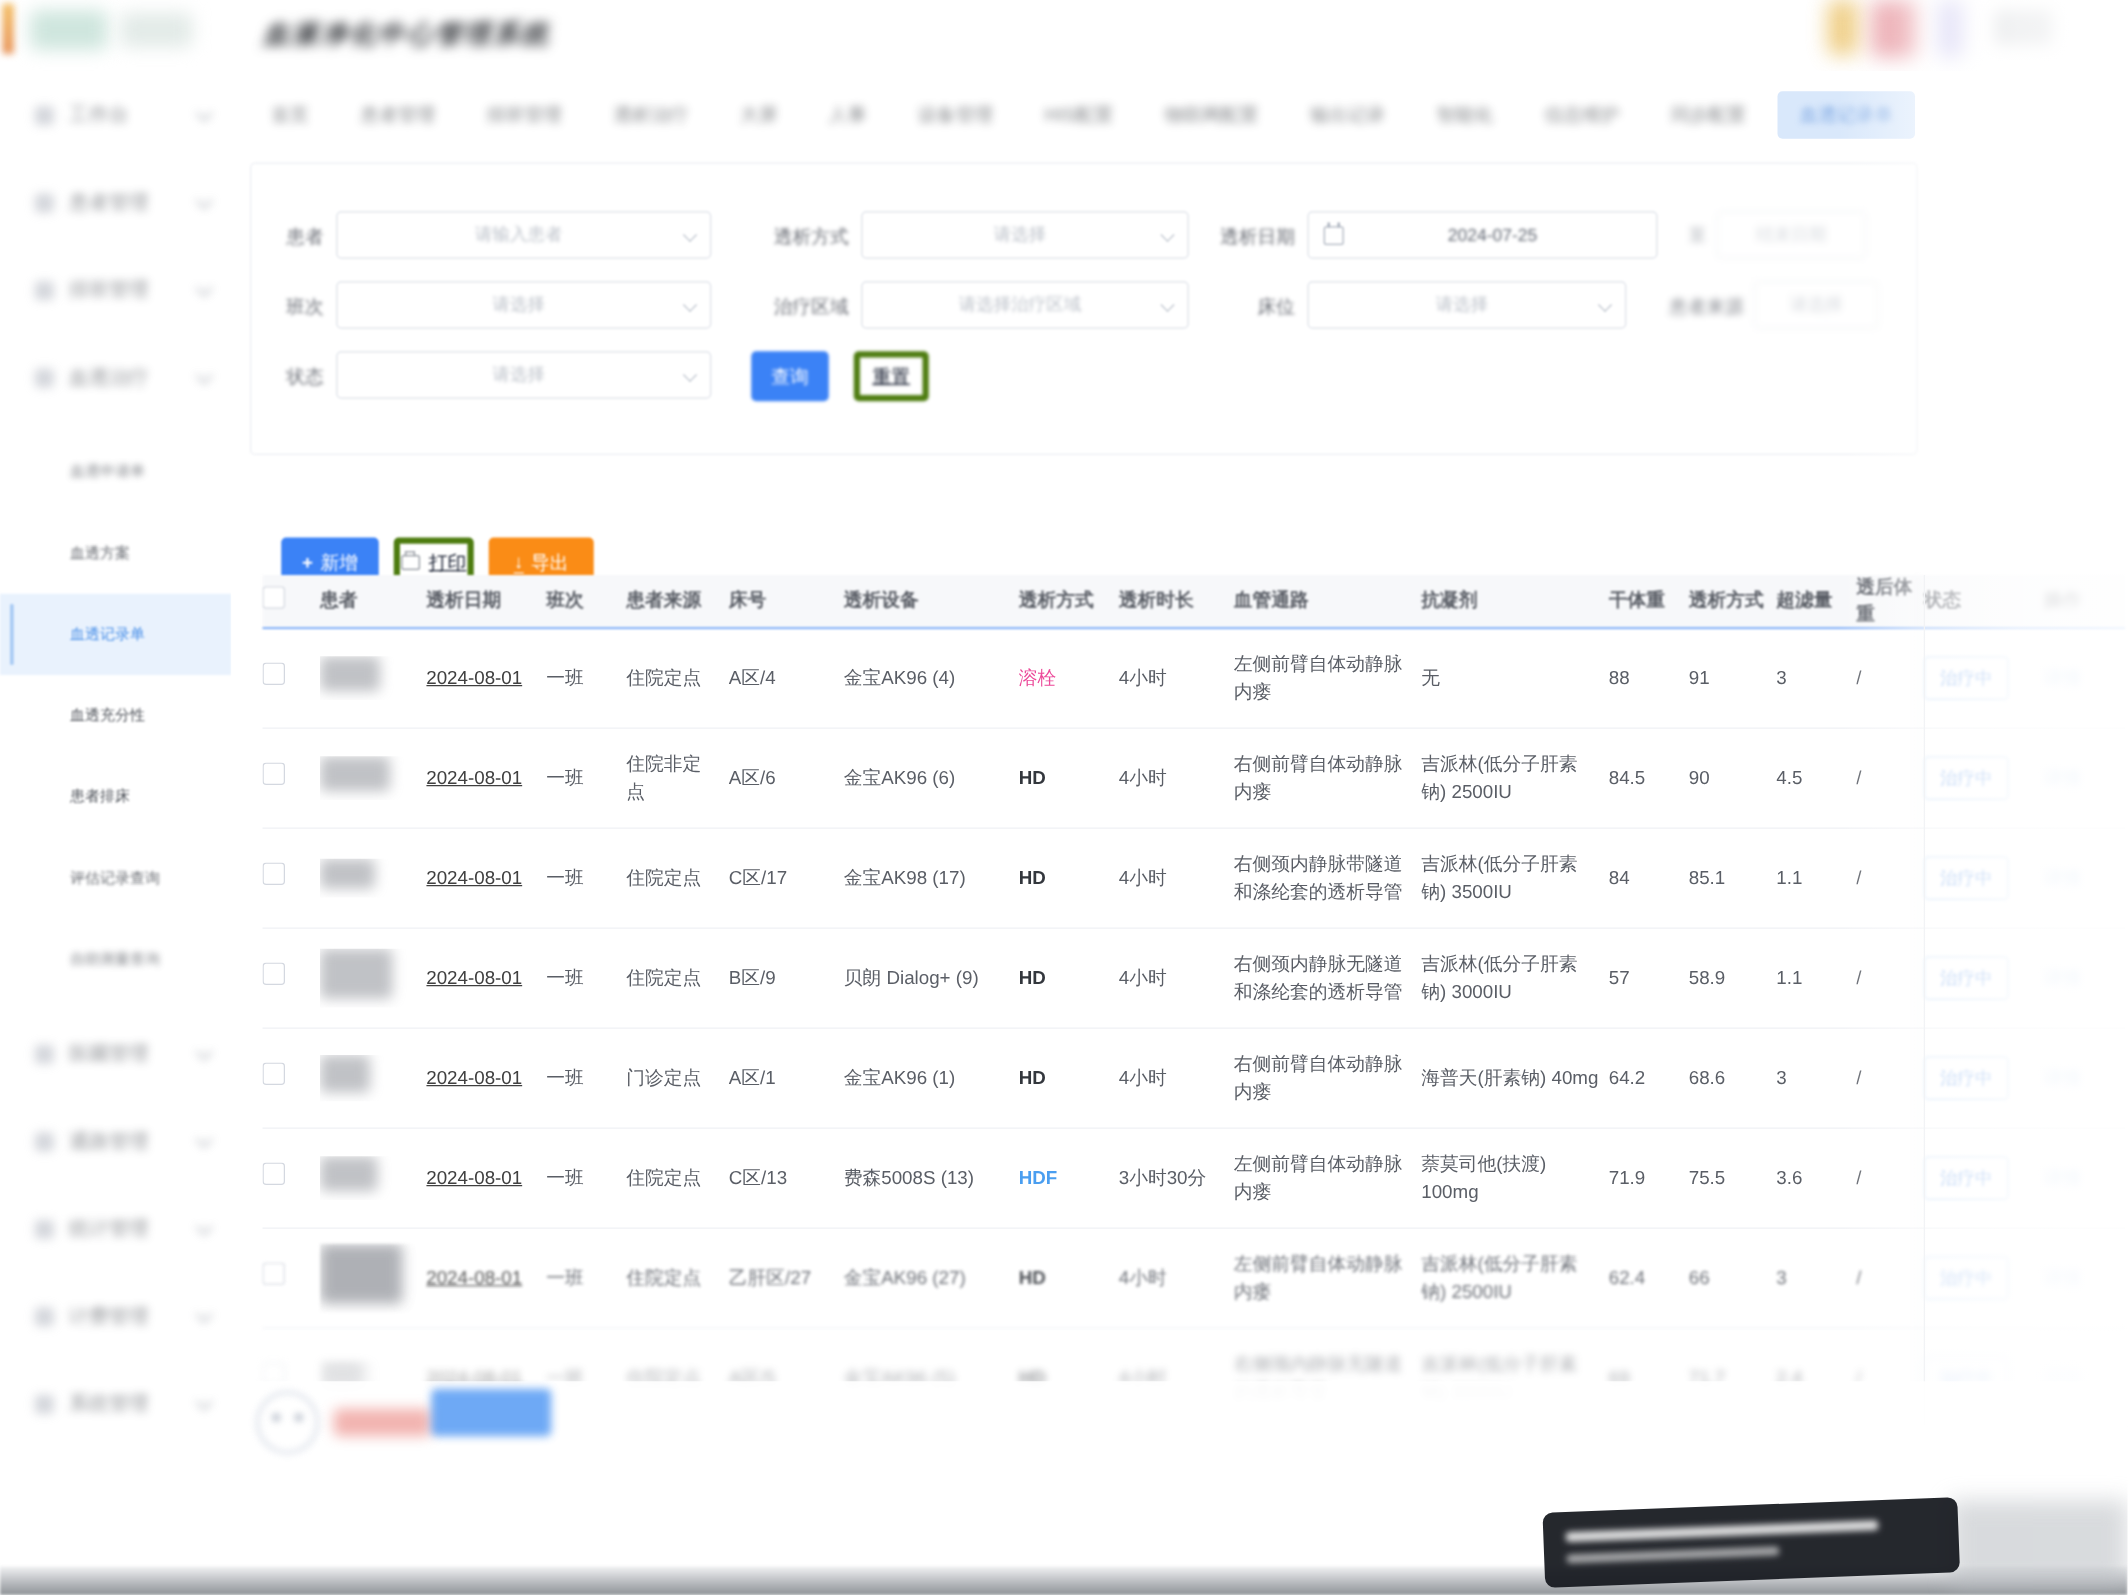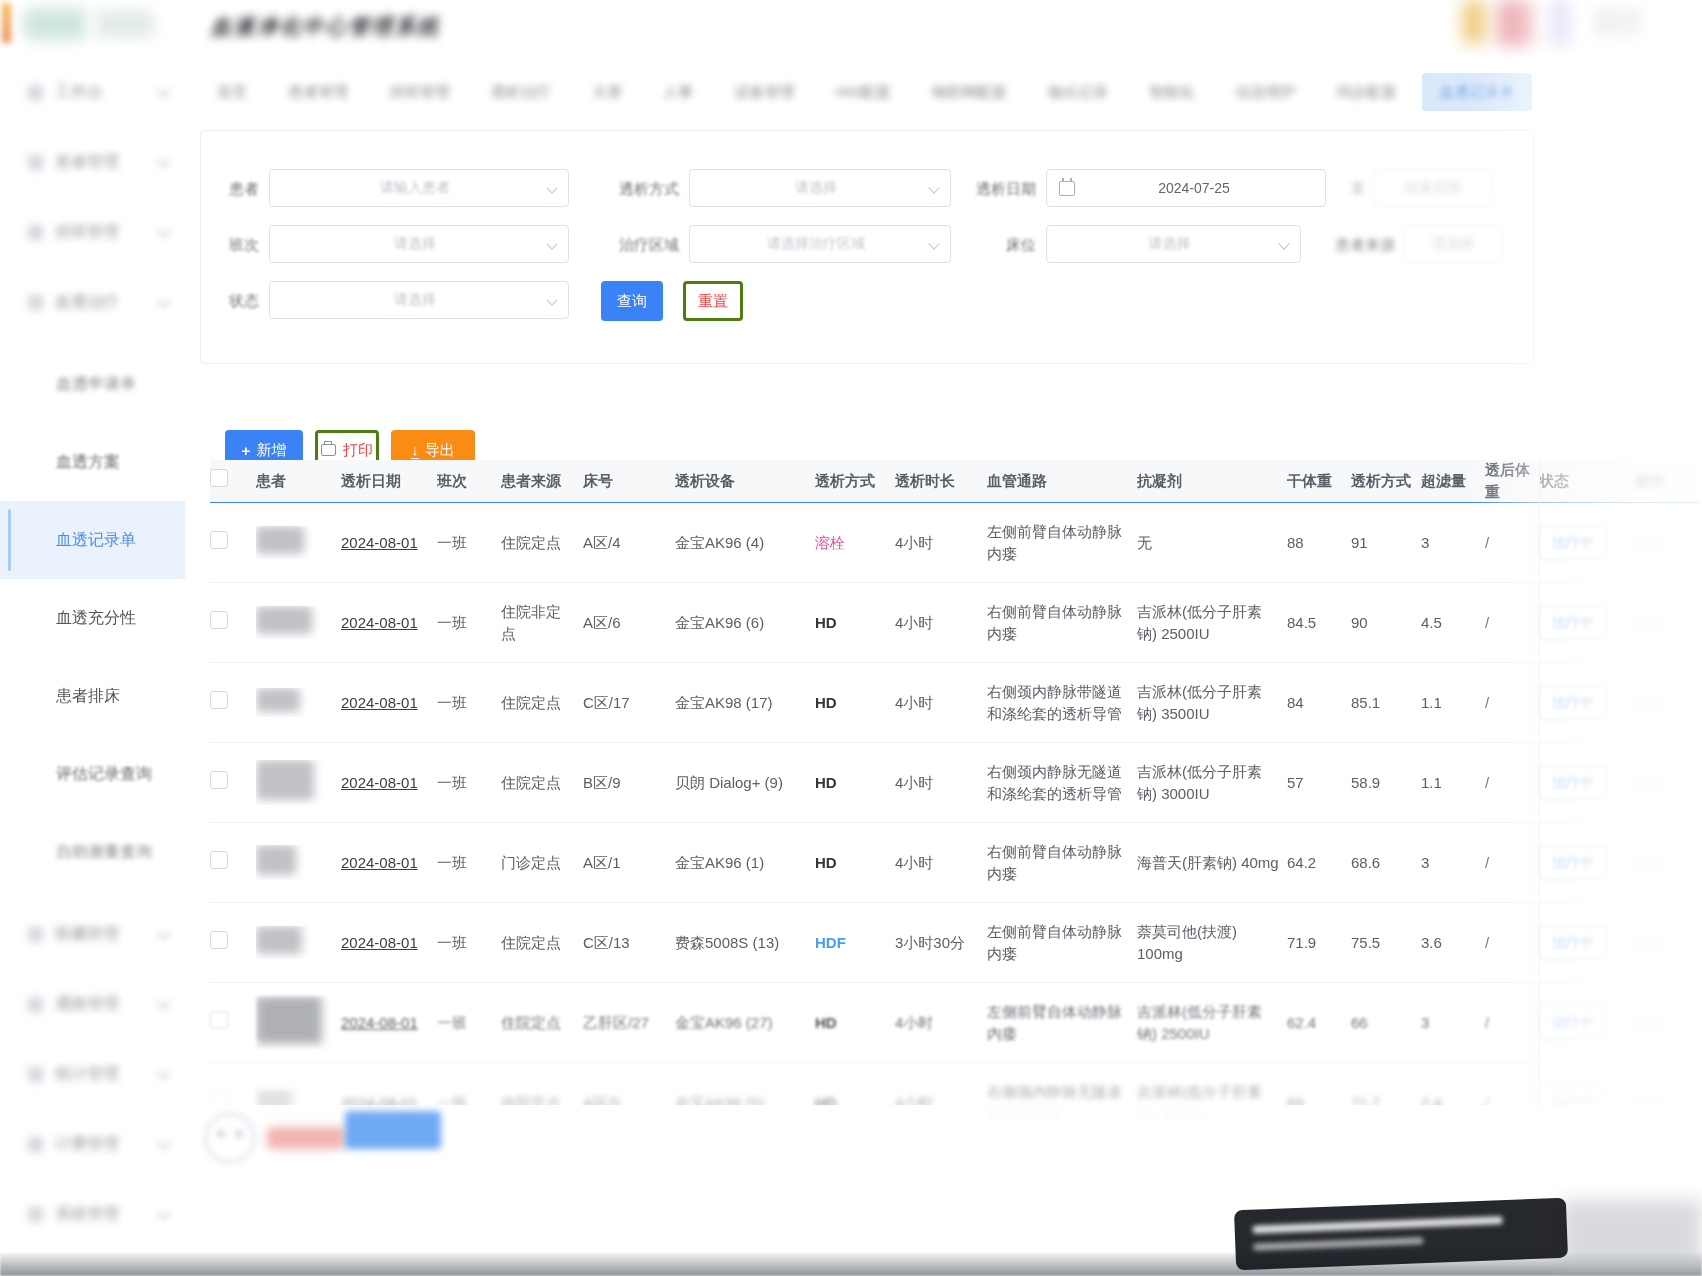--- a/index.html
+++ b/index.html
@@ -22,21 +22,21 @@
   .tb-ic-v{position:absolute;left:1551px;top:0;width:20px;height:46px;background:#b9b4ec;border-radius:6px;filter:blur(8px);opacity:.85;}
   .tb-ic-g{position:absolute;left:1596px;top:8px;width:46px;height:28px;background:#9aa0a8;border-radius:4px;filter:blur(6px);opacity:.6;}
 
   
   .sidebar{position:absolute;left:0;top:57px;width:185px;height:1219px;background:#fff;}
   .sgroup{height:70px;display:flex;align-items:center;padding:0 18px 0 28px;color:#4a4e55;font-size:16px;cursor:pointer;}
   .gicon{width:15px;height:15px;background:#b9bdc6;border-radius:3px;margin-right:12px;filter:blur(2px);flex:none;}
   .glabel{flex:1;}
   .chev{width:8px;height:8px;border-right:2px solid #9aa0a9;border-bottom:2px solid #9aa0a9;transform:rotate(45deg) translateY(-2px);flex:none;}
   .sitems{margin-top:8px;}
-  .sitem{height:78px;display:flex;align-items:center;padding-left:56px;font-size:16px;color:#51555c;cursor:pointer;position:relative;}
+  .sitem{height:65px;display:flex;align-items:center;padding-left:56px;font-size:12px;color:#51555c;cursor:pointer;position:relative;}
   .sitem.active{background:#e9f2fd;color:#4a90e8;}
   .sitem.active::before{content:"";position:absolute;left:8px;top:8px;bottom:8px;width:3px;background:#a9cbf4;border-radius:2px;}
   .sgroups-bottom{margin-top:8px;}
 
   
   .main{position:absolute;left:185px;top:57px;width:1517px;height:1219px;background:#fff;}
 
   
   .tabbar{position:absolute;left:0;top:0;width:1517px;height:70px;background:#fff;}
   .tablist{position:absolute;left:32px;top:0;width:1180px;height:70px;display:flex;align-items:center;justify-content:space-between;}
@@ -51,21 +51,21 @@
   .fctl{position:absolute;height:38px;border:1px solid #dde1e8;border-radius:4px;background:#fff;display:flex;align-items:center;padding:0 12px;box-sizing:border-box;}
   .ph{flex:1;text-align:center;color:#b3b9c2;font-size:14px;}
   .val{flex:1;text-align:center;color:#5f6570;font-size:14px;}
   .caret{width:7px;height:7px;border-right:1.6px solid #c0c6cf;border-bottom:1.6px solid #c0c6cf;transform:rotate(45deg);flex:none;}
   .cal{width:14px;height:13px;border:1.5px solid #aab1bd;border-radius:2px;position:relative;flex:none;}
   .cal::before{content:"";position:absolute;left:2px;top:-4px;width:2px;height:4px;background:#aab1bd;}
   .cal::after{content:"";position:absolute;right:2px;top:-4px;width:2px;height:4px;background:#aab1bd;}
   .sep{position:absolute;top:0;height:40px;display:flex;align-items:center;color:#8a8f98;font-size:14px;}
   .btn{height:40px;border-radius:4px;font-size:15px;display:inline-flex;align-items:center;justify-content:center;cursor:pointer;box-sizing:border-box;}
   .btn-primary{background:#3b82f6;color:#fff;border:none;}
-  .btn-plain{background:#fff;color:#ef4444;border:3px solid #4d7c0f;}
+  .btn-plain{background:#fff;color:#0f172a;border:5px solid #4d7c0f;text-decoration:underline;}
   .fbtn-search{position:absolute;left:400px;top:0;width:62px;}
   .fbtn-reset{position:absolute;left:482px;top:0;width:60px;}
 
   
   .toolbar{position:absolute;left:40px;top:373px;display:flex;gap:12px;}
   .btn-export{background:#fa8c16;color:#fff;border:none;}
   .bicon{margin-right:6px;font-weight:bold;}
   .dl{display:inline-block;border-bottom:1.5px solid #fff;line-height:1;padding-bottom:1px;margin-right:6px;font-weight:bold;}
   .pic{display:inline-block;width:13px;height:10px;border:1.5px solid #8a8f98;border-radius:2px;position:relative;margin-right:7px;}
   .pic::before{content:"";position:absolute;left:2px;top:-4px;width:6px;height:3px;border:1.5px solid #8a8f98;border-bottom:none;}

